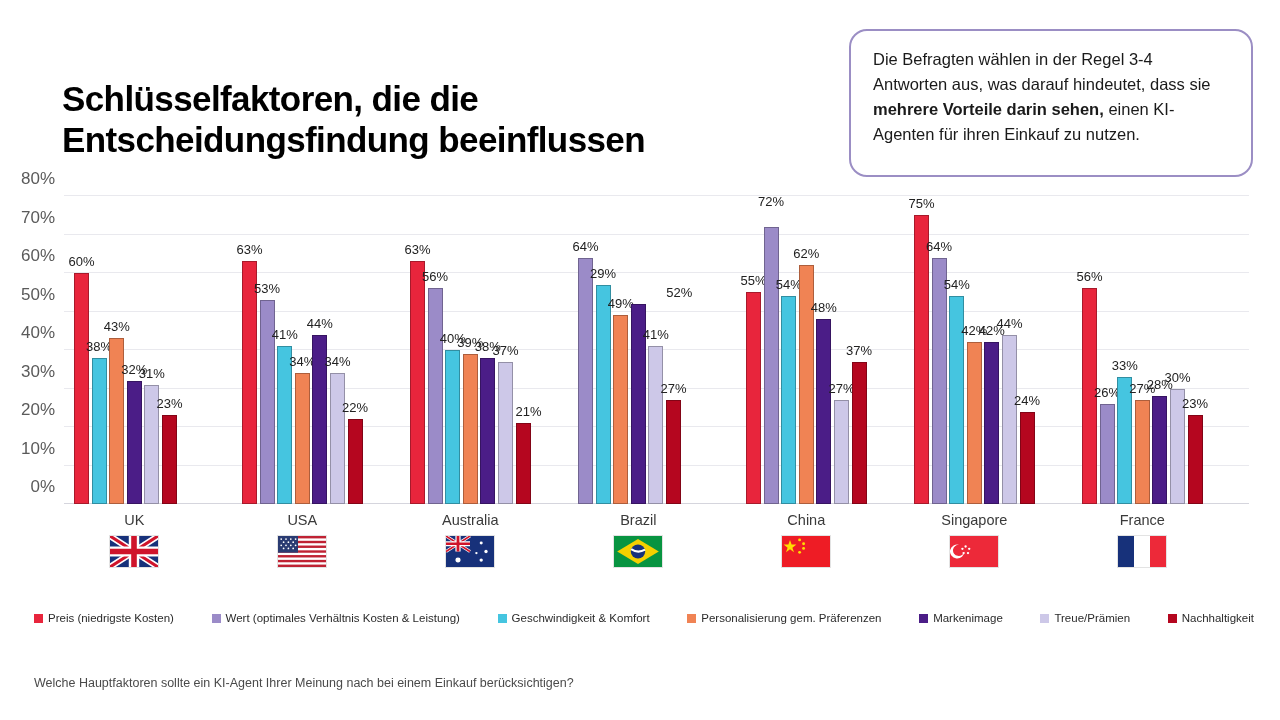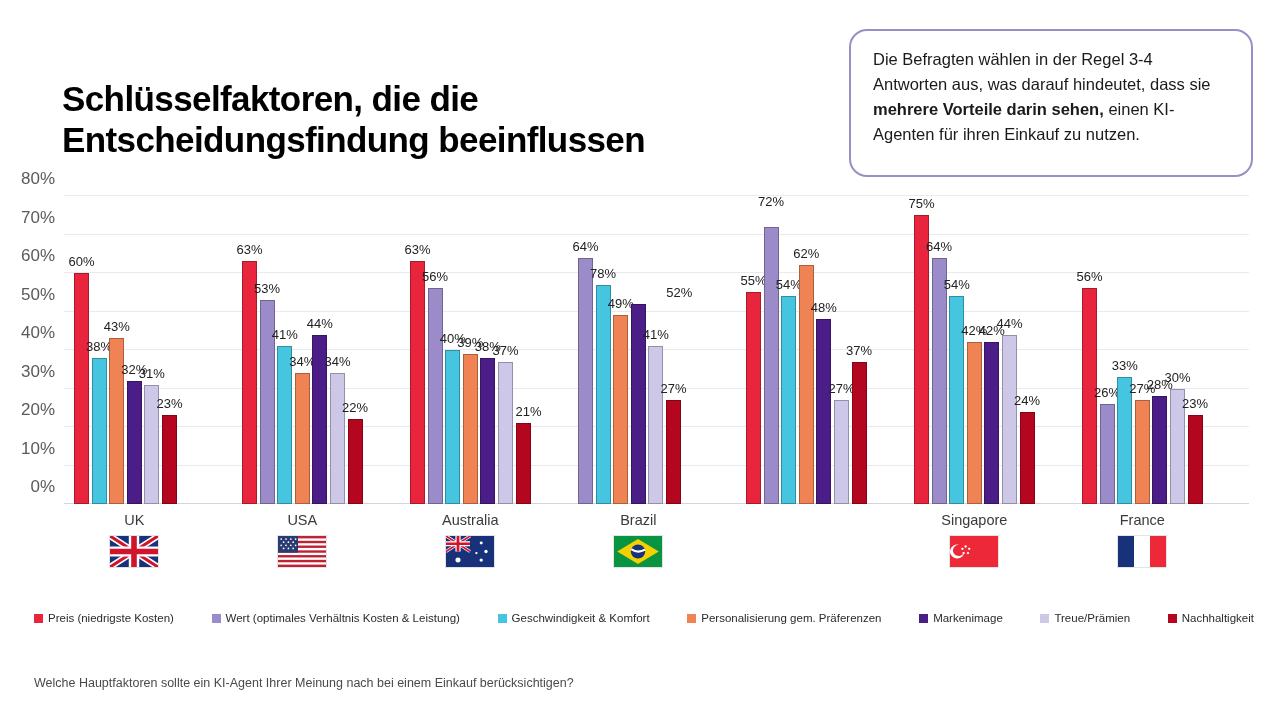--- a/index.html
+++ b/index.html
@@ -284,21 +284,21 @@
         </div>
       </div>
       <div class="group" style="left: 514px; width: 120.6px;">
         <div class="bars">
           <div class="bar-wrap">
             <div class="bar" title="Wert (optimales Verhältnis Kosten &amp; Leistung) – Brazil: 64%" style="height: 246.4px; background: rgb(155, 139, 200);"></div>
             <div class="bar-label" style="bottom: 250.4px;">64%</div>
           </div>
           <div class="bar-wrap">
             <div class="bar" title="Geschwindigkeit &amp; Komfort – Brazil: 57%" style="height: 219.45px; background: rgb(69, 197, 224);"></div>
-            <div class="bar-label" style="bottom: 223.45px;">78%</div>
+            <div class="bar-label" style="bottom: 223.45px;">29%</div>
           </div>
           <div class="bar-wrap">
             <div class="bar" title="Personalisierung gem. Präferenzen – Brazil: 49%" style="height: 188.65px; background: rgb(240, 131, 84);"></div>
             <div class="bar-label" style="bottom: 192.65px;">49%</div>
           </div>
           <div class="bar-wrap">
             <div class="bar" title="Markenimage – Brazil: 52%" style="height: 200.2px; background: rgb(75, 29, 135);"></div>
             <div class="bar-label" style="bottom: 204.2px; margin-left: 41px;">52%</div>
           </div>
           <div class="bar-wrap">
@@ -514,20 +514,35 @@
       <div class="cat-name">Brazil</div>
       <div class="flag">
         <svg viewBox="0 0 60 40" preserveAspectRatio="none">
       <rect width="60" height="40" fill="#089441"></rect>
       <polygon points="30,4 56,20 30,36 4,20" fill="#f5d000"></polygon>
       <circle cx="30" cy="20" r="9" fill="#17317a"></circle>
       <path d="M21.5 17 Q30 23 38.8 17.6" stroke="#fff" stroke-width="2.6" fill="none"></path>
         </svg>
       </div>
     </div>
+    <div class="cat" style="left: 736.3px;">
+      <div class="cat-name">China</div>
+      <div class="flag">
+        <svg viewBox="0 0 60 40" preserveAspectRatio="none">
+      <rect width="60" height="40" fill="#ee1c25"></rect>
+      <g fill="#ffde00">
+            <polygon points="10,5 12,11 18,11 13,15 15,21 10,17 5,21 7,15 2,11 8,11"></polygon>
+      <circle cx="22" cy="5" r="1.8"></circle>
+            <circle cx="27" cy="10" r="1.8"></circle>
+      <circle cx="27" cy="16" r="1.8"></circle>
+            <circle cx="22" cy="21" r="1.8"></circle>
+          </g>
+        </svg>
+      </div>
+    </div>
     <div class="cat" style="left: 904.3px;">
       <div class="cat-name">Singapore</div>
       <div class="flag">
         <svg viewBox="0 0 60 40" preserveAspectRatio="none">
       <rect width="60" height="40" fill="#ed2939"></rect>
       <path d="M18 20 a9 9 0 1 1 -6.2 -8.6 a7.2 7.2 0 1 0 6.2 8.6 z" fill="#fff"></path>
       <g fill="#fff">
             <circle cx="19.5" cy="13.5" r="1.5"></circle>
             <circle cx="24" cy="16.5" r="1.5"></circle>
       <circle cx="22.5" cy="22" r="1.5"></circle>

